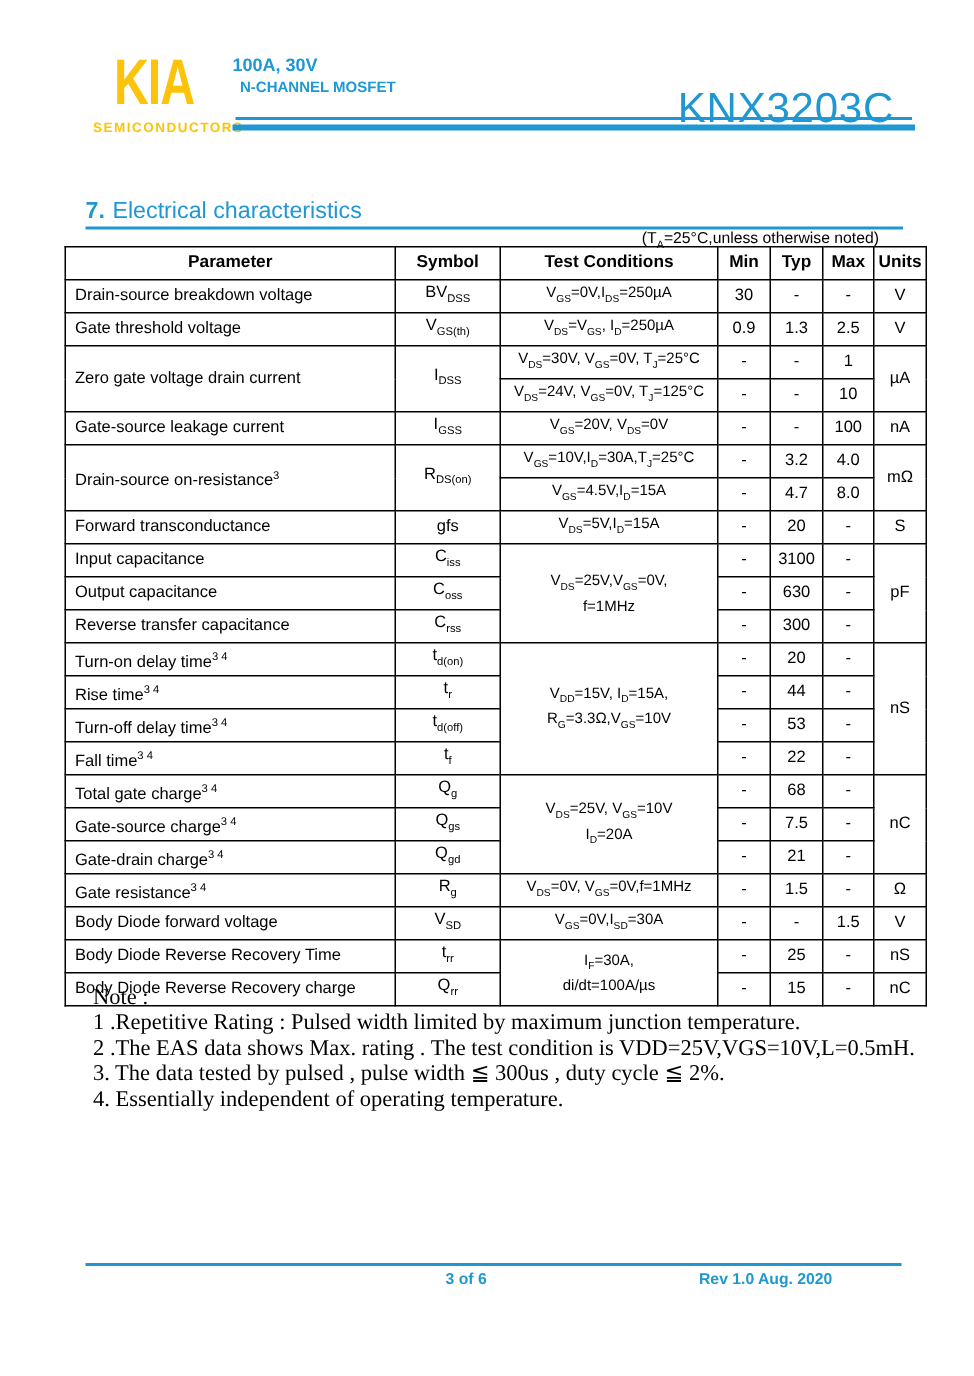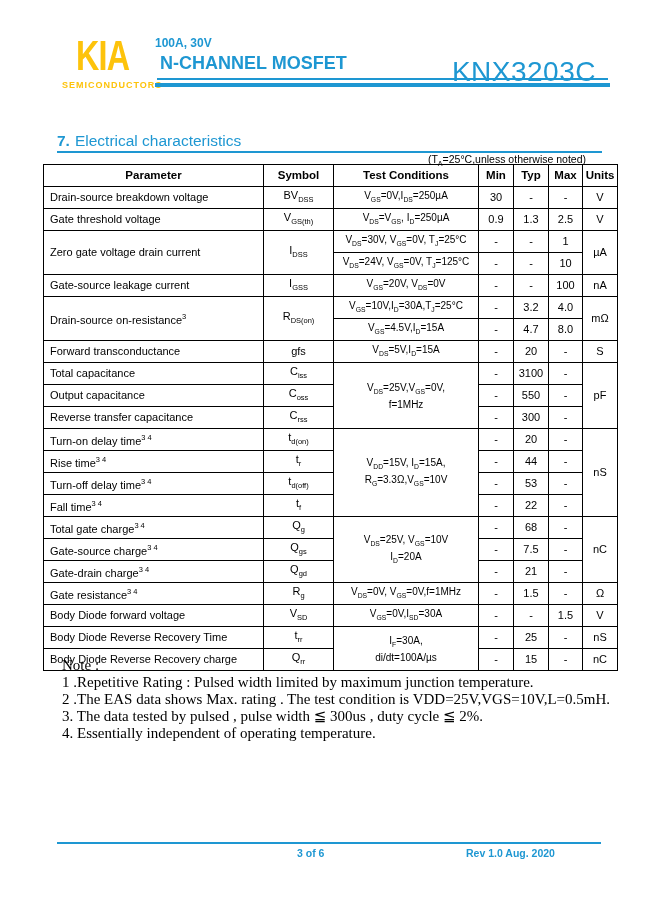--- a/index.html
+++ b/index.html
@@ -6,21 +6,21 @@
   html,body{margin:0;padding:0;background:#fff;}
   .page{position:relative;width:635px;height:917px;background:#fff;overflow:hidden;
         font-family:"Liberation Sans","DejaVu Sans",sans-serif;color:#000;}
 
   
   .logo{position:absolute;left:76px;top:34px;font-size:43px;font-weight:700;color:var(--yellow);
         transform:scaleX(0.75);transform-origin:0 0;letter-spacing:-1px;line-height:1;}
   .logo-sub{position:absolute;left:62px;top:80px;font-size:9px;font-weight:700;color:var(--yellow);letter-spacing:1px;}
   .spec{position:absolute;left:155px;top:36px;color:var(--blue);font-weight:700;}
   .spec .l1{font-size:12px;}
-  .spec .l2{font-size:18px;margin-top:3px;padding-left:5px;}
+  .spec .l2{font-size:10px;margin-top:3px;padding-left:5px;}
   .partno{position:absolute;top:40px;right:39px;font-size:28px;color:var(--blue);letter-spacing:0.5px;margin-top:16px;}
   .rule-thin{position:absolute;left:157px;top:78px;width:451px;height:2px;background:var(--blue);}
   .rule-thick{position:absolute;left:155px;top:83px;width:455px;height:4px;background:var(--blue);}
 
   
   .sec-title{position:absolute;left:57px;top:132px;font-size:15.5px;color:var(--blue);}
   .sec-title .num{font-weight:700;margin-right:5px;}
   .sec-underline{position:absolute;left:57px;top:151px;width:545px;height:2px;background:var(--blue);}
   .cond{position:absolute;top:153px;right:49px;font-size:10.5px;color:#000;}
 
@@ -152,33 +152,33 @@
         <tr>
           <td class="param">Forward transconductance</td>
           <td class="val">gfs</td>
           <td class="cond-cell">V<sub>DS</sub>=5V,I<sub>D</sub>=15A</td>
           <td class="val">-</td>
           <td class="val">20</td>
           <td class="val">-</td>
           <td class="val">S</td>
         </tr>
         <tr>
-          <td class="param">Total capacitance</td>
+          <td class="param">Input capacitance</td>
           <td class="val">C<sub>iss</sub></td>
           <td rowspan="3" class="cond-cell">V<sub>DS</sub>=25V,V<sub>GS</sub>=0V,<br>f=1MHz</td>
           <td class="val">-</td>
           <td class="val">3100</td>
           <td class="val">-</td>
           <td rowspan="3" class="val">pF</td>
         </tr>
         <tr>
           <td class="param">Output capacitance</td>
           <td class="val">C<sub>oss</sub></td>
           <td class="val">-</td>
-          <td class="val">550</td>
+          <td class="val">630</td>
           <td class="val">-</td>
         </tr>
         <tr>
           <td class="param">Reverse transfer capacitance</td>
           <td class="val">C<sub>rss</sub></td>
           <td class="val">-</td>
           <td class="val">300</td>
           <td class="val">-</td>
         </tr>
         <tr>

